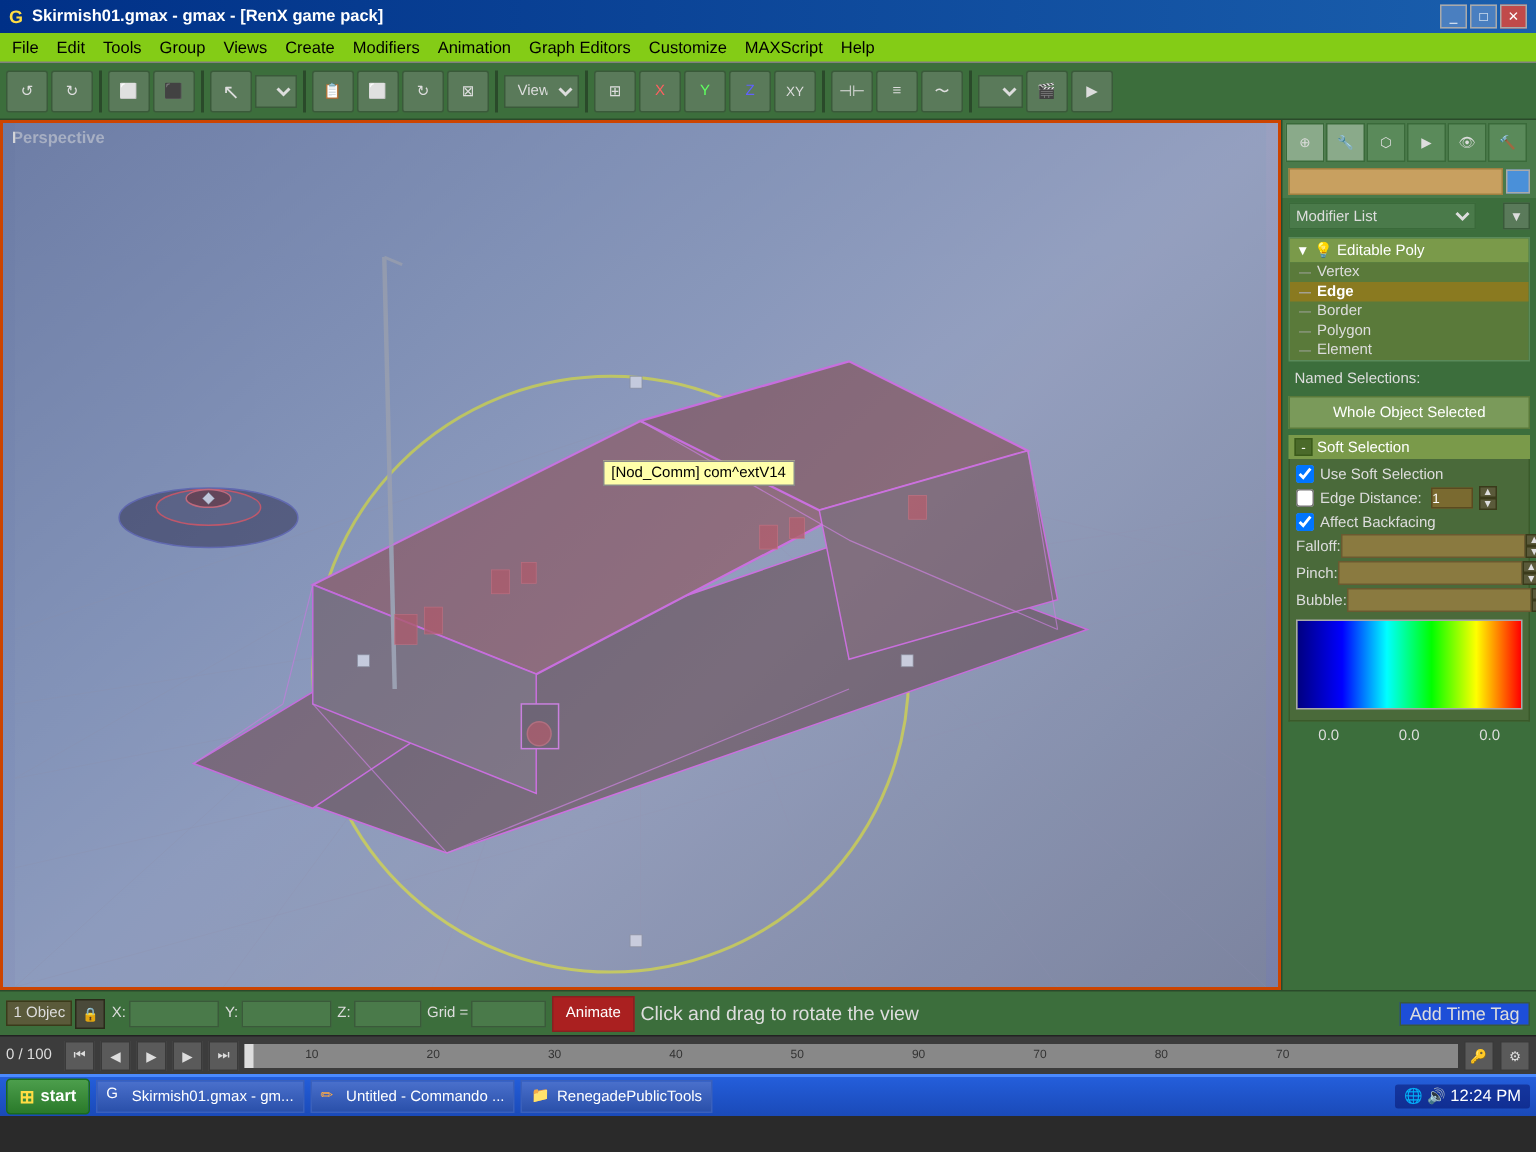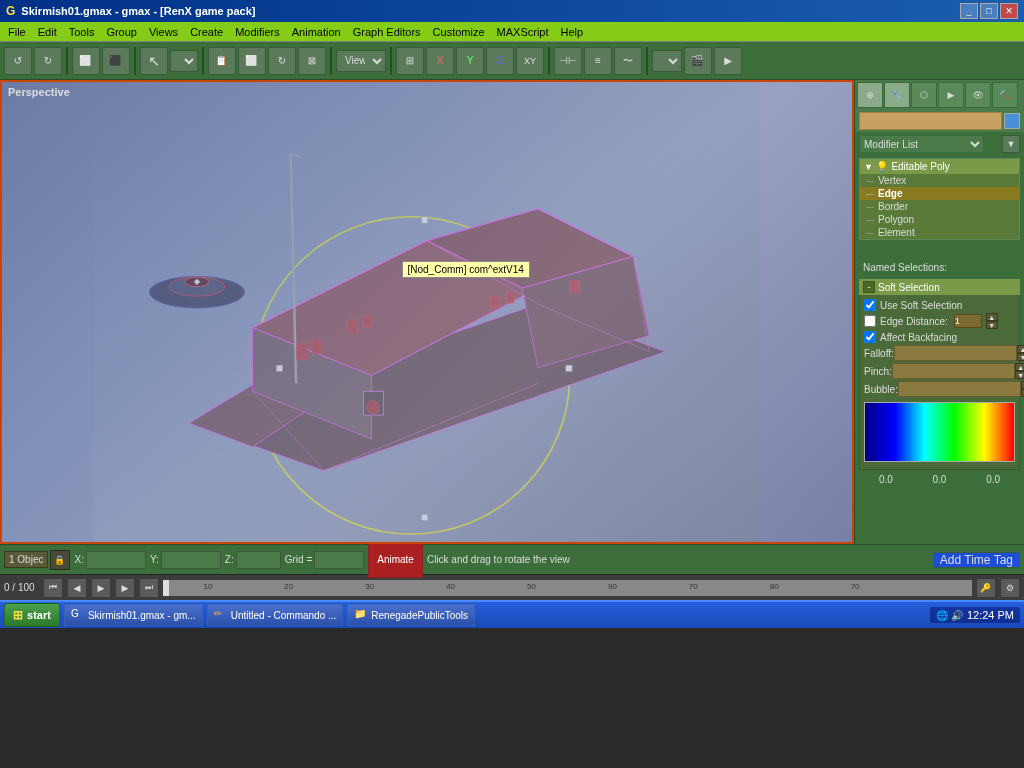--- a/index.html
+++ b/index.html
@@ -303,21 +303,21 @@
     .status-input {
       height: 18px; background: #4a7a4a; border: 1px solid #3a5a3a;
       color: #ddd; font-size: 10px; padding: 0 2px;
     }
     #coord-x { width: 60px; }
     #coord-y { width: 60px; }
     #coord-z { width: 45px; }
     #grid-val { width: 50px; }
 
     #animate-btn {
-      height: 36px; background: #aa2020; border: 1px solid #882020;
+      height: 24px; background: #aa2020; border: 1px solid #882020;
       color: white; font-size: 10px; padding: 0 8px; cursor: pointer;
     }
 
     
     #anim-controls {
       background: #3c3c3c;
       height: 26px;
       display: flex;
       align-items: center;
       padding: 0 4px;
@@ -373,21 +373,21 @@
     #timeline-track {
       background: #888;
       height: 16px;
       flex: 1;
       position: relative;
       display: flex;
       align-items: center;
     }
 
     .status-msg {
-      flex: 1; color: #ddd; font-size: 10px; overflow: hidden; white-space: nowrap;
+      flex: 1; color: #ddd; font-size: 13px; overflow: hidden; white-space: nowrap;
     }
   </style>
 </head>
 <body>
 
 <div id="titlebar">
   <span style="font-weight:bold;font-size:12px;color:#ffdd44;">G</span>
   <span style="width:6px;"></span>
   <span>Skirmish01.gmax - gmax - [RenX game pack]</span>
   <div id="titlebar-controls">
@@ -446,21 +446,21 @@
   <div class="toolbar-sep"></div>
   <button class="toolbar-btn">⊣⊢</button>
   <button class="toolbar-btn">≡</button>
   <button class="toolbar-btn">〜</button>
   <div class="toolbar-sep"></div>
   <select class="toolbar-dropdown" style="width:30px;"></select>
   <button class="toolbar-btn">🎬</button>
   <button class="toolbar-btn">▶</button>
 </div>
 
-<div id="main" style="height: 464px; justify-content: flex-end;">
+<div id="main" style="height: 580px; justify-content: flex-end;">
 
   <div id="viewport">
     <span id="viewport-label">Perspective</span>
 
     <svg class="grid-svg" viewBox="0 0 840 580">
 
       <defs>
         <linearGradient id="bgGrad" x1="0%" y1="0%" x2="100%" y2="100%">
           <stop offset="0%" style="stop-color:#7080a8"></stop>
           <stop offset="50%" style="stop-color:#90a0c0"></stop>
@@ -594,24 +594,25 @@
           <span class="poly-item-dash">—</span>
           <span>Polygon</span>
         </div>
         <div class="poly-item">
           <span class="poly-item-dash">—</span>
           <span>Element</span>
         </div>
       </div>
     </div>
 
-    <div style="padding:2px 4px;margin-top:16px;">
+    <div style="padding:2px 4px;">
       <div class="section-label">Named Selections:</div>
     </div>
 
+    <div id="whole-obj-selected">Whole Object Selected</div>
 
     <div id="soft-sel-header">
       <div class="collapse-btn">-</div>
       <span>Soft Selection</span>
     </div>
 
     <div id="soft-sel-body">
 
       <div class="checkbox-row">
         <input type="checkbox" checked="" style="">

